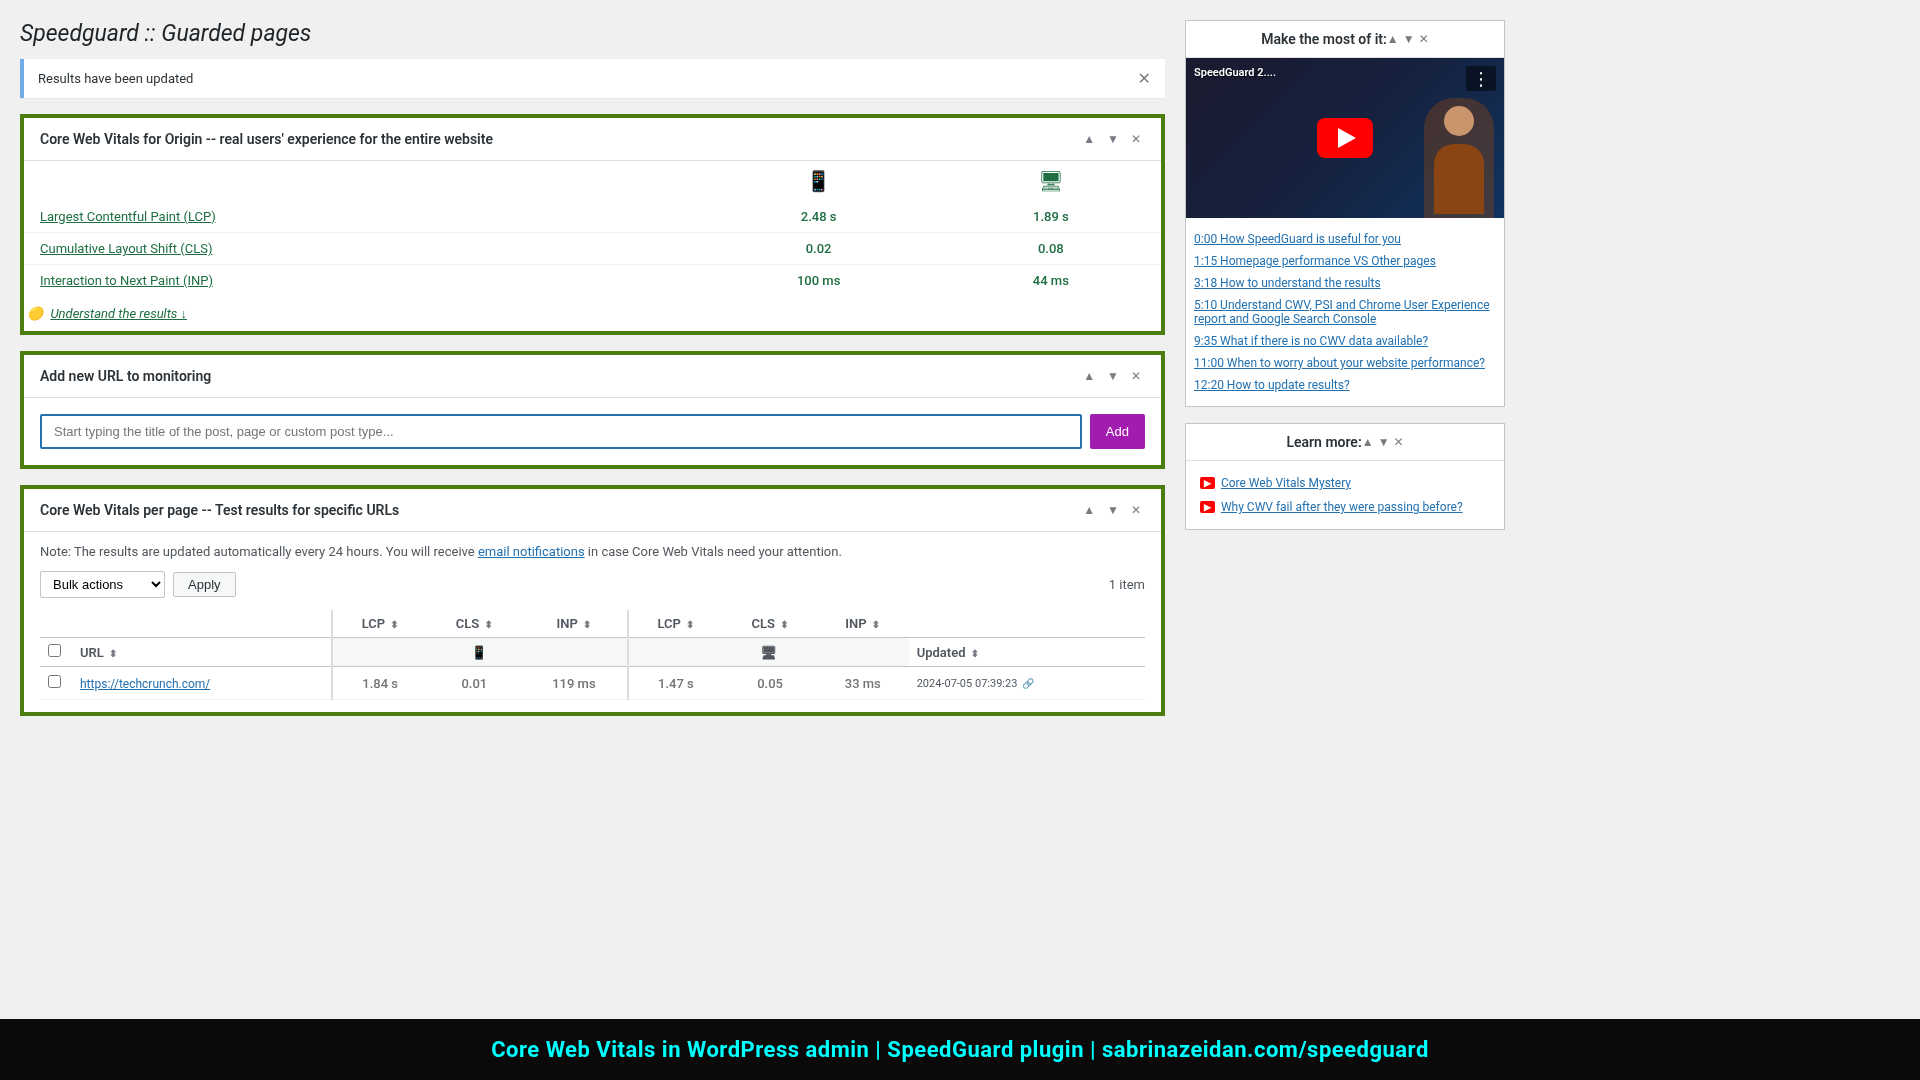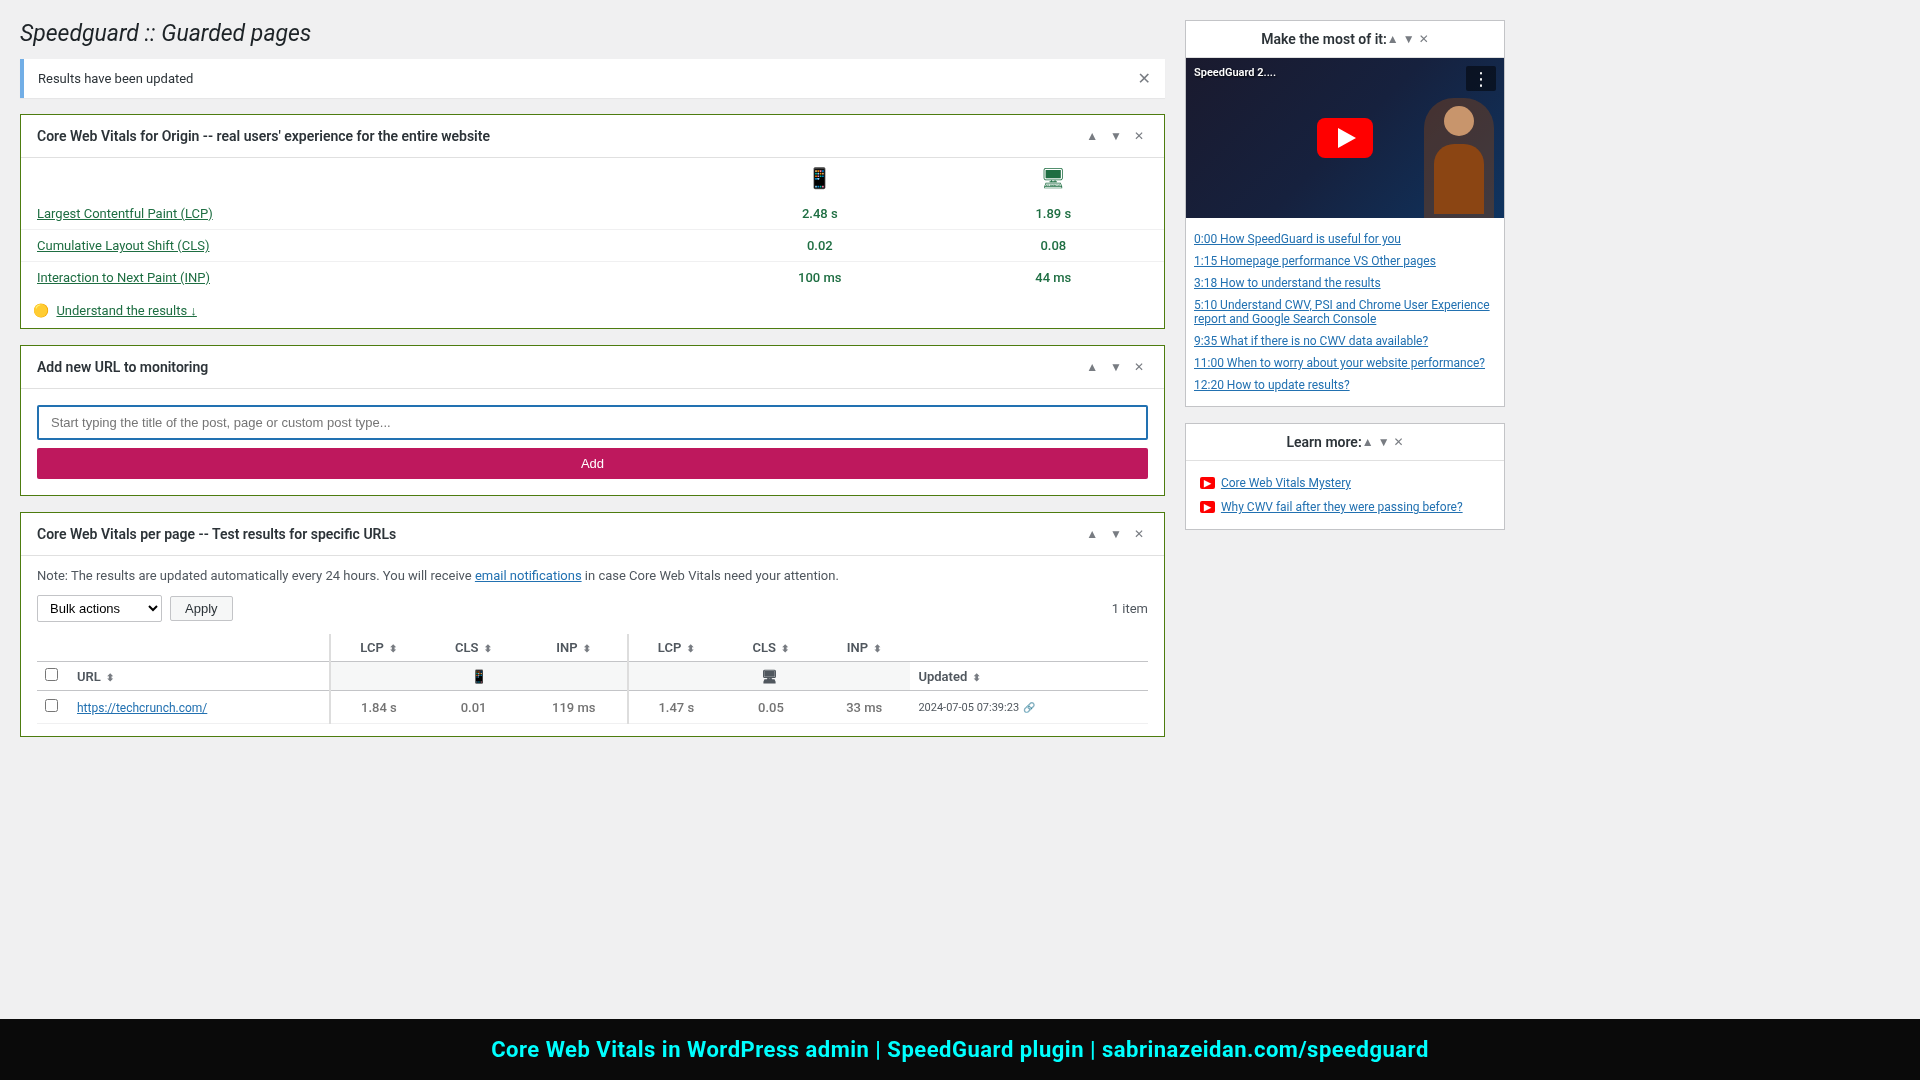--- a/index.html
+++ b/index.html
@@ -7,42 +7,42 @@
 
     .page-wrapper { display: flex; min-height: 100vh; }
 
     .main-content { flex: 1; padding: 20px 20px 0 20px; max-width: 1185px; }
 
     .page-title { font-size: 23px; font-weight: 400; color: #1d2327; margin-bottom: 12px; font-style: italic; }
 
     .notice { background: #fff; border-left: 4px solid #72aee6; padding: 10px 14px; display: flex; align-items: center; justify-content: space-between; margin-bottom: 16px; box-shadow: 0 1px 1px rgba(0,0,0,0.04); }
     .notice-close { background: none; border: none; cursor: pointer; color: #787c82; font-size: 16px; }
 
-    .card { background: #fff; border: 1px solid #4d7c0f; margin-bottom: 16px; }
+    .card { background: #fff; border: 4px solid #4d7c0f; margin-bottom: 16px; }
     .card-header { display: flex; align-items: center; justify-content: space-between; padding: 12px 16px; border-bottom: 1px solid #e0e0e0; }
     .card-header-title { font-size: 14px; font-weight: 600; color: #2c3338; }
     .card-header-controls { display: flex; gap: 4px; }
     .card-header-controls button { background: none; border: none; cursor: pointer; color: #787c82; font-size: 12px; padding: 2px 4px; }
 
     .cwv-table { width: 100%; border-collapse: collapse; }
     .cwv-table th, .cwv-table td { padding: 8px 16px; text-align: center; }
     .cwv-table td:first-child { text-align: left; }
     .cwv-table th { color: #1e6e42; font-weight: 400; }
     .cwv-table tr { border-bottom: 1px solid #f0f0f1; }
     .cwv-table tr:last-child { border-bottom: none; }
     .device-icon { font-size: 20px; color: #1e6e42; }
     .metric-value { color: #1e6e42; font-weight: 500; }
     .link-green { color: #1e6e42; text-decoration: underline; cursor: pointer; }
     .warn-icon { color: #d97706; margin-right: 4px; }
 
     .card-body { padding: 16px; }
 
-    .add-url-row { display: flex; gap: 8px; flex-direction: column; }
+    .add-url-row { display: flex; gap: 8px; }
     .add-url-input { flex: 1; padding: 8px 12px; border: 2px solid #2271b1; border-radius: 2px; font-size: 13px; color: #787c82; outline: none; }
-    .add-btn { background: #be185d; color: #fff; border: none; padding: 8px 16px; border-radius: 2px; cursor: pointer; font-size: 13px; font-weight: 500; }
+    .add-btn { background: #a21caf; color: #fff; border: none; padding: 8px 16px; border-radius: 2px; cursor: pointer; font-size: 13px; font-weight: 500; }
 
     .note-text { font-size: 13px; color: #50575e; margin-bottom: 12px; }
     .note-link { color: #2271b1; text-decoration: underline; cursor: pointer; }
 
     .bulk-row { display: flex; align-items: center; justify-content: space-between; margin-bottom: 12px; }
     .bulk-left { display: flex; align-items: center; gap: 8px; }
     .bulk-select { padding: 4px 24px 4px 8px; border: 1px solid #c3c4c7; border-radius: 2px; font-size: 13px; background: #fff; cursor: pointer; }
     .bulk-apply { background: #f6f7f7; border: 1px solid #c3c4c7; padding: 4px 14px; border-radius: 2px; cursor: pointer; font-size: 13px; color: #2c3338; }
     .item-count { font-size: 13px; color: #50575e; }
 
@@ -128,21 +128,21 @@
       <td class="metric-value">0.02</td>
       <td class="metric-value">0.08</td>
     </tr>
               <tr>
       <td><a class="link-green">Interaction to Next Paint (INP)</a></td>
       <td class="metric-value">100 ms</td>
       <td class="metric-value">44 ms</td>
     </tr>
             </tbody>
         </table>
-        <div style="padding:10px 12px;">
+        <div style="padding:10px 3px;font-style:italic;">
           <span class="warn-icon">🟡</span>
           <a class="link-green">Understand the results ↓</a>
         </div>
       </div>
     </div>
 
     <div class="card">
       <div class="card-header">
         <span class="card-header-title">Add new URL to monitoring</span>
         <div class="card-header-controls">

